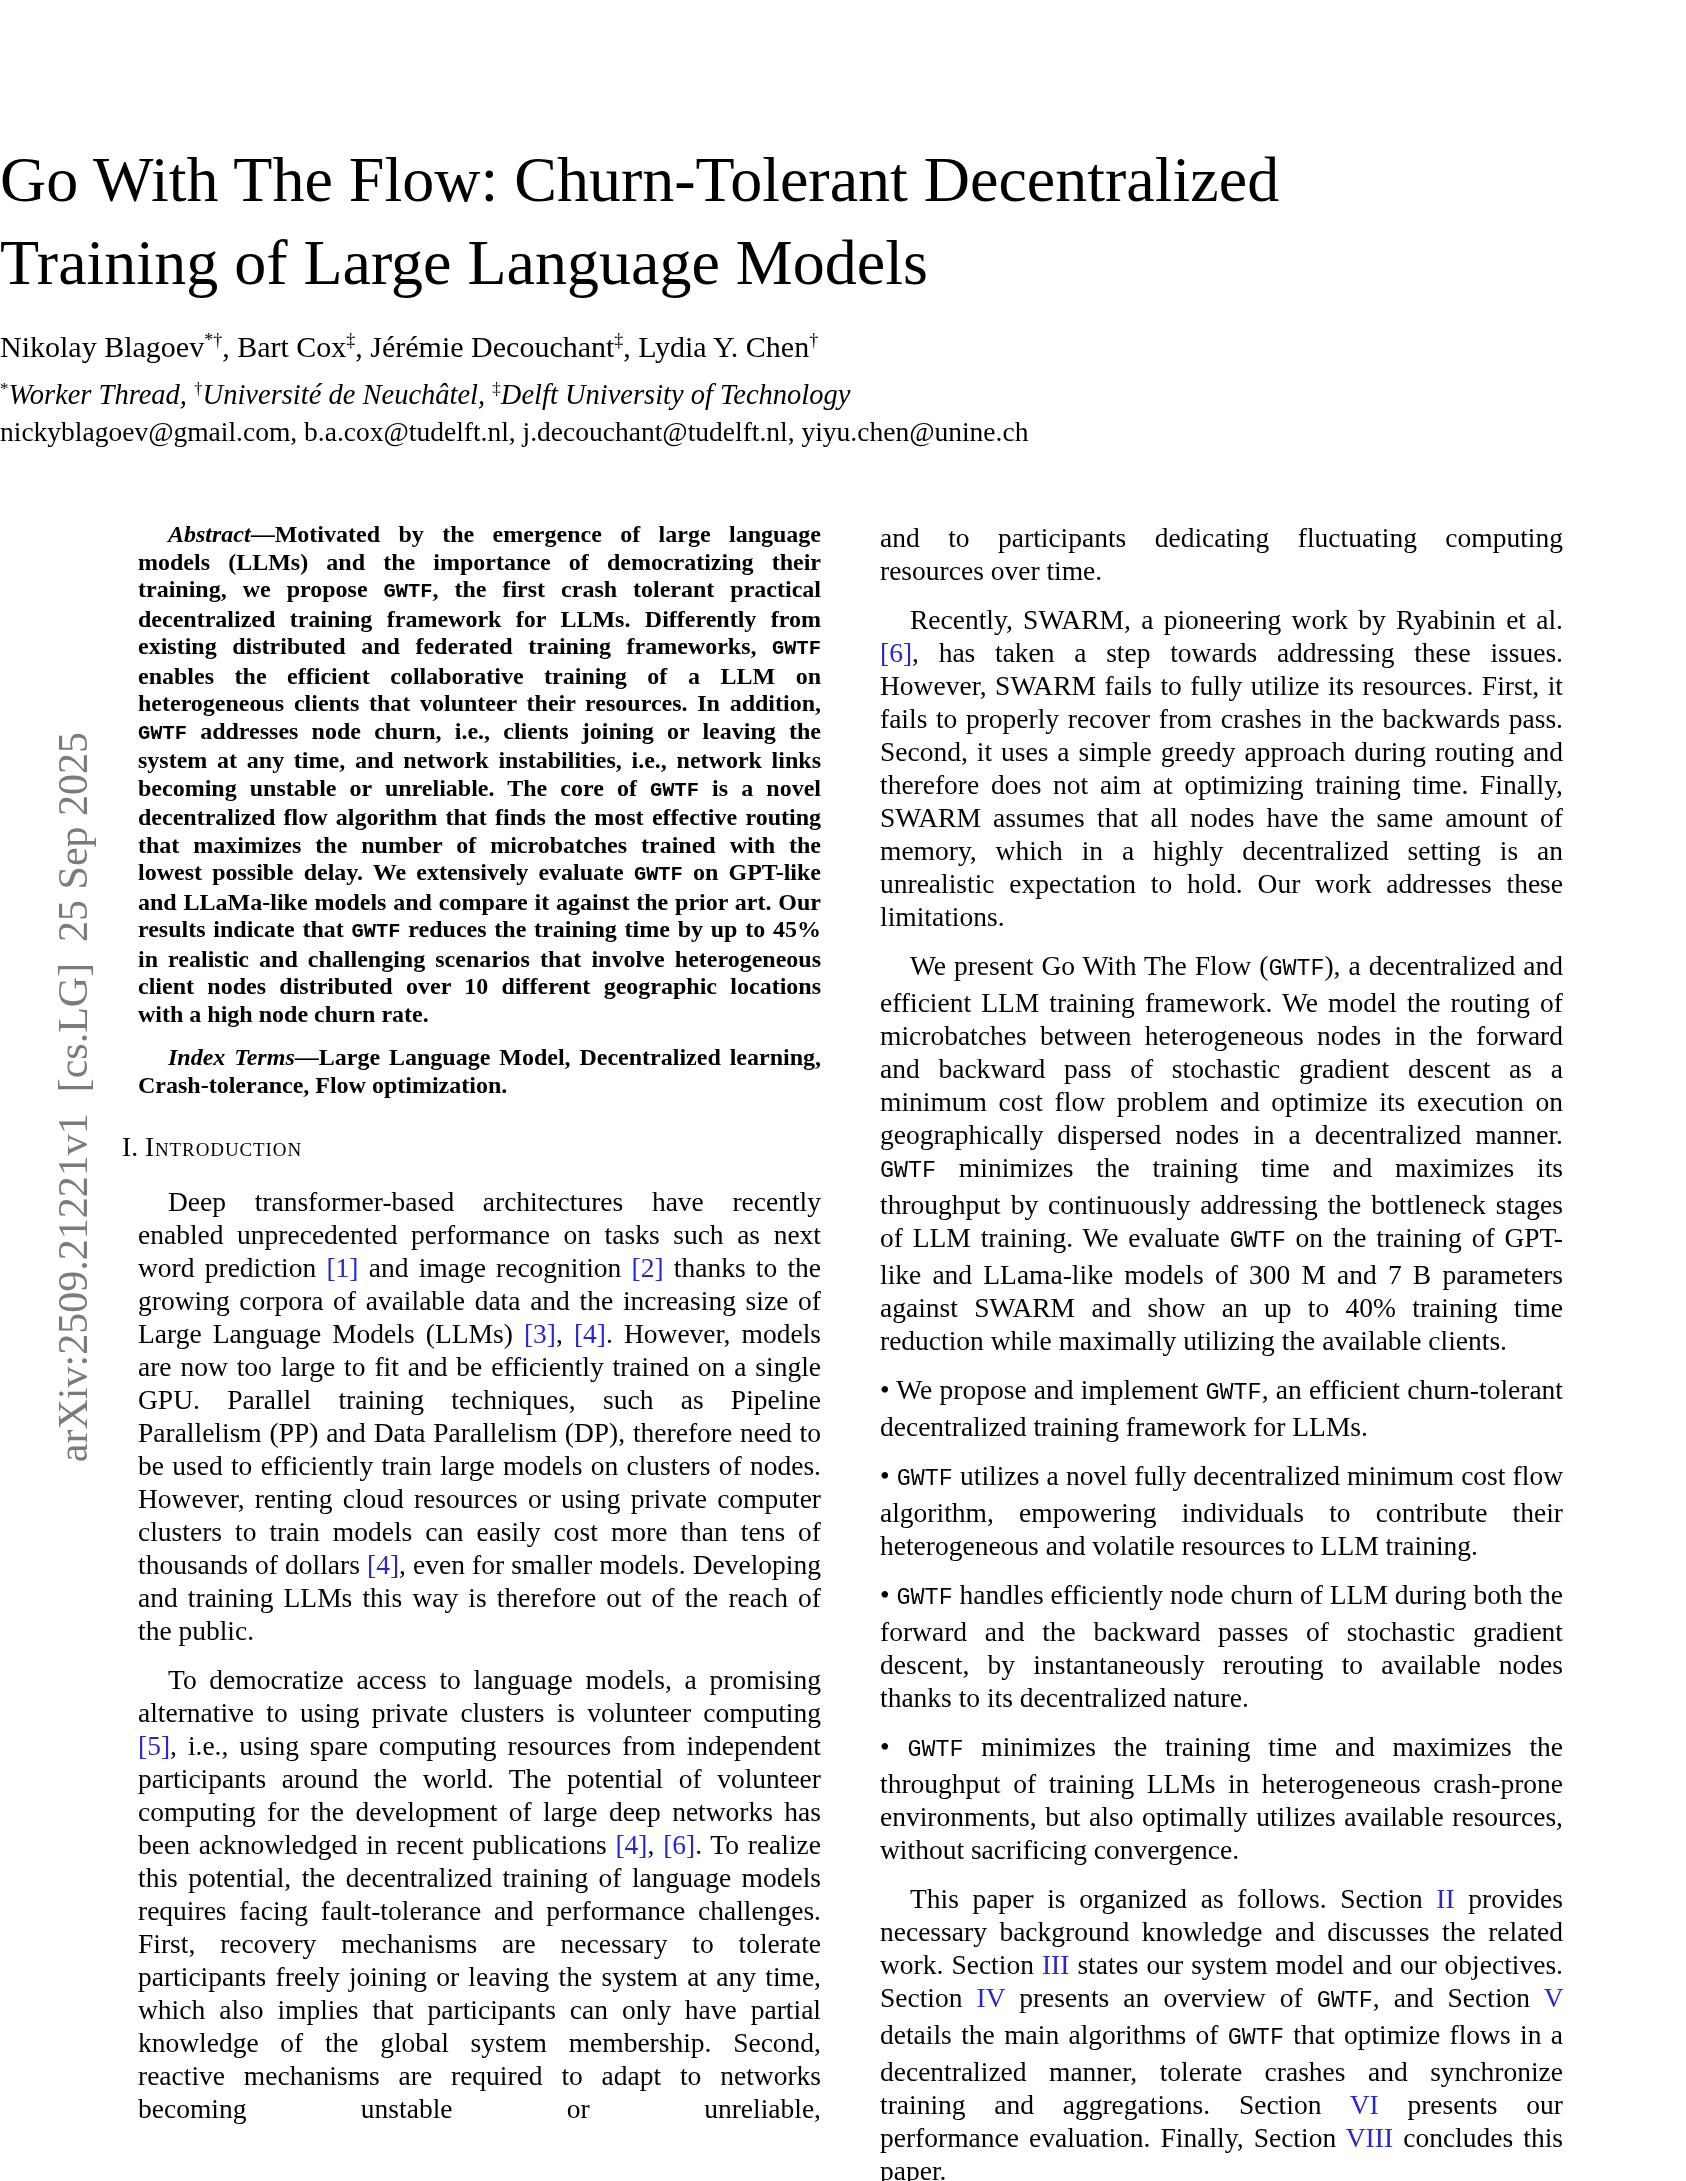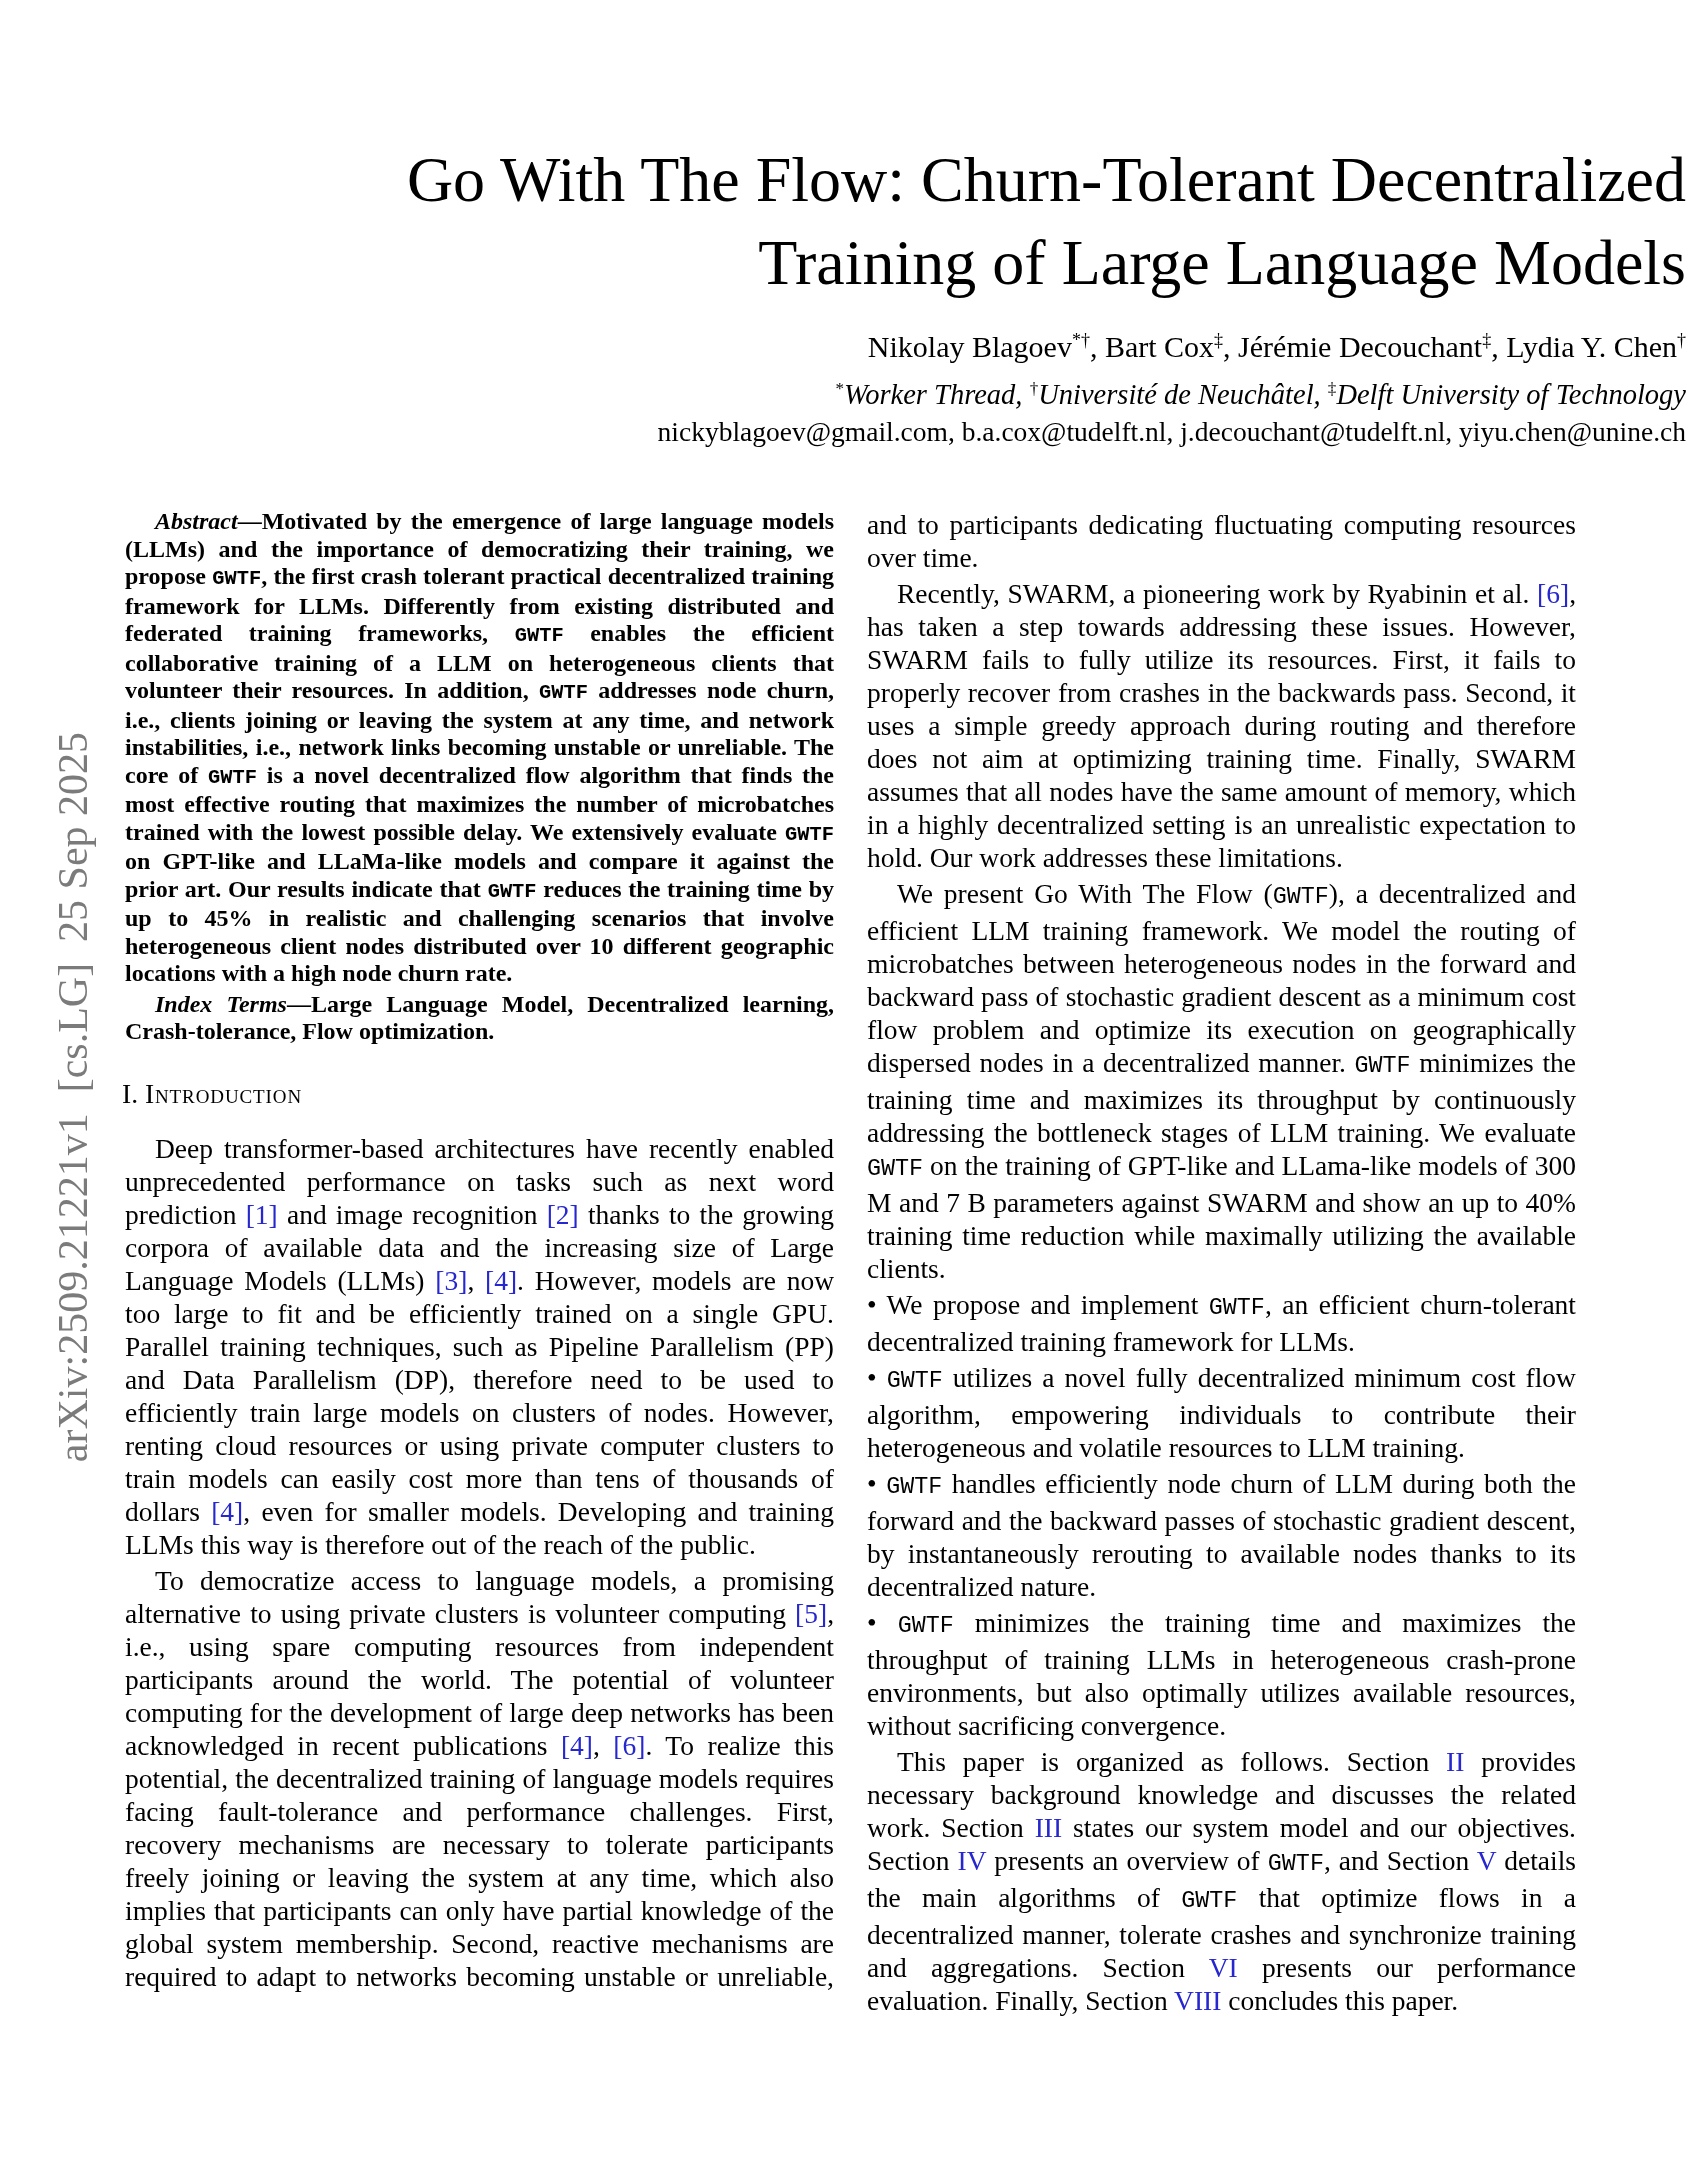--- a/index.html
+++ b/index.html
@@ -12,21 +12,21 @@
     overflow:hidden;
   }
   .arxiv-sidebar {
     position:absolute;
     top:1097px; left:73px;
     transform:translate(-50%,-50%) rotate(-90deg);
     font-size:42px;
     color:var(--sidebar-gray, #7b7b7b);
     white-space:pre;
   }
-  .header { text-align:right; margin-top:138px; }
+  .header { text-align:left; margin-top:138px; }
   .title {
     font-size:64px;
     line-height:83px;
     font-weight:400;
     margin:0;
   }
   .authors { margin-top:24px; font-size:30px; line-height:37px; }
   .affils  { margin-top:12px;  font-size:28.5px; line-height:35px; }
   .emails  { margin-top:3px;  font-size:27.5px; line-height:33px; }
 
@@ -38,21 +38,21 @@
   }
   .col {
     flex:1;
     min-width:0;
     font-size:27.5px;
     line-height:33px;
     text-align:justify;
     hyphens:auto;
     -webkit-hyphens:auto;
   }
-  .col p { margin:3px; text-indent:30px; }
+  .col p { margin:16px; text-indent:30px; }
   .col p.no-indent { text-indent:0; }
   .force-just { text-align-last:justify; }
 
   .abstract {
     font-weight:700;
     font-size:24px;
     line-height:27.5px;
   }
   .section-heading {
     font-weight:400;

